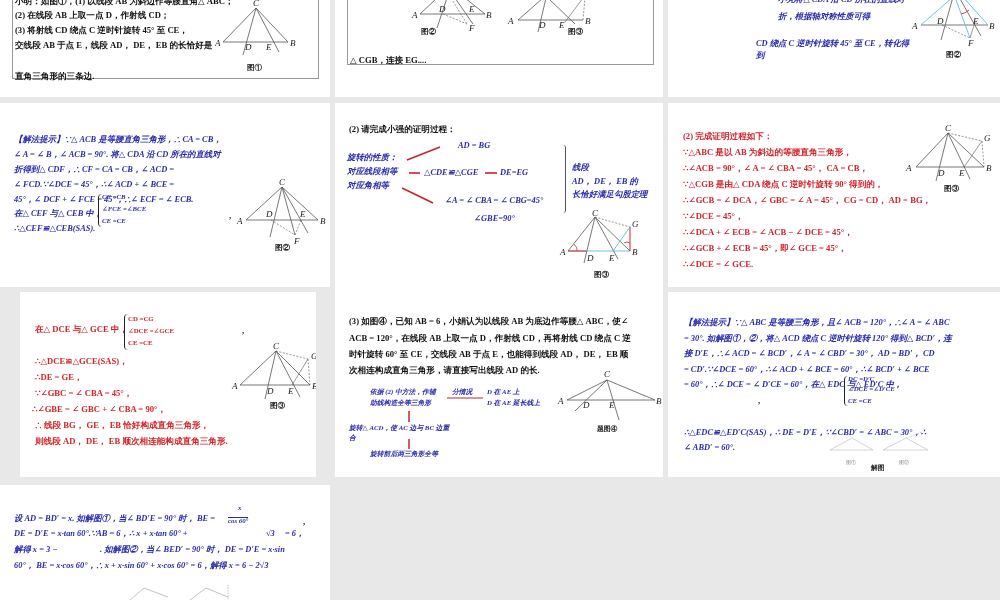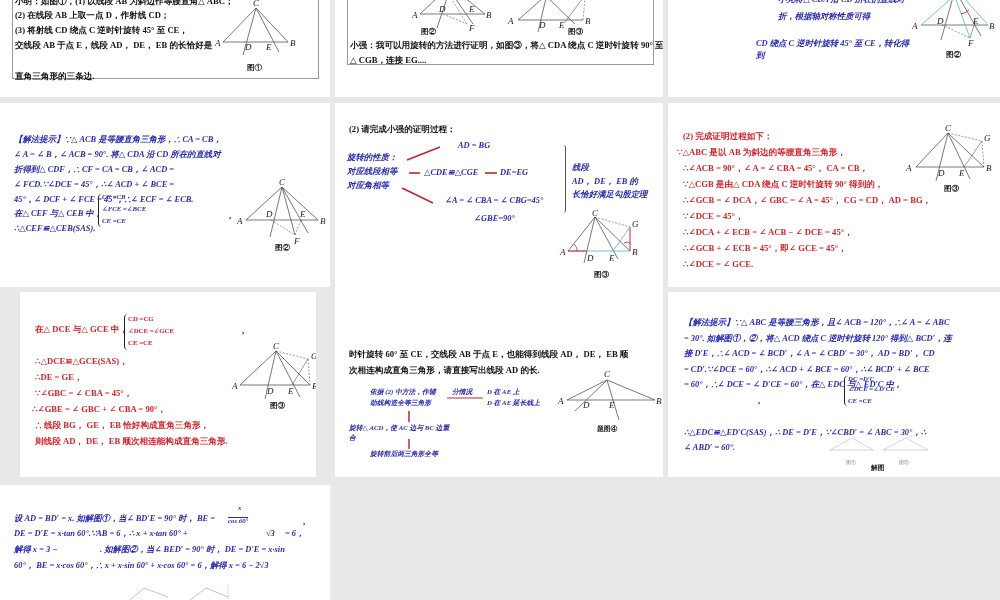--- a/index.html
+++ b/index.html
@@ -65,21 +65,20 @@
     <line x1="33" y1="-2" x2="25" y2="32" stroke="#555" stroke-width="0.8"></line>
     <line x1="35" y1="-2" x2="62" y2="24" stroke="#555" stroke-width="0.8"></line>
     <line x1="70" y1="20" x2="72" y2="-2" stroke="#555" stroke-width="0.6" stroke-dasharray="2,1.5"></line>
     <line x1="52" y1="22" x2="70" y2="-2" stroke="#555" stroke-width="0.6"></line>
     <text x="-5" y="24">A</text>
       <text x="72" y="24">B</text>
     <text x="26" y="28">D</text>
       <text x="46" y="28">E</text>
   </svg>
   <div class="t cap" style="left:233px;top:28px;">图③</div>
-  <div class="t blk" style="left:15px;top:41px;">小强：我可以用旋转的方法进行证明，如图③，将△ CDA 绕点 C 逆时针旋转 90° 至</div>
   <div class="t blk" style="left:15px;top:56px;">△ CGB，连接 EG....</div>
 </div>
 
 <div class="slide" style="left:668px;top:0;width:380px;height:97px;">
   <div class="t blu" style="left:110px;top:-4px;">小亮将△ CDA 沿 CD 所在的直线对</div>
   <div class="t blu" style="left:110px;top:13px;">折，根据轴对称性质可得</div>
   <div class="t blu" style="left:88px;top:40px;">CD 绕点 C 逆时针旋转 45° 至 CE，转化得</div>
   <div class="t blu" style="left:88px;top:52px;">到</div>
   <svg width="100" height="50" style="left:245px;top:0;">
     <line x1="8" y1="25" x2="75" y2="25" stroke="#555" stroke-width="0.8"></line>
@@ -169,21 +168,21 @@
     <text x="0" y="42">A</text>
       <text x="72" y="42">B</text>
     <text x="27" y="48">D</text>
       <text x="49" y="48">E</text>
   </svg>
   <div class="t cap" style="left:259px;top:168px;">图③</div>
 </div>
 
 <div class="slide" style="left:668px;top:103px;width:332px;height:184px;">
   <div class="t red" style="left:15px;top:29px;">(2) 完成证明过程如下：</div>
-  <div class="t red" style="left:9px;top:45px;">∵△ABC 是以 AB 为斜边的等腰直角三角形，</div>
+  <div class="t red" style="left:15px;top:45px;">∵△ABC 是以 AB 为斜边的等腰直角三角形，</div>
   <div class="t red" style="left:15px;top:61px;">∴∠ACB = 90°，∠ A = ∠ CBA = 45°， CA = CB，</div>
   <div class="t red" style="left:15px;top:77px;">∵△CGB 是由△ CDA 绕点 C 逆时针旋转 90° 得到的，</div>
   <div class="t red" style="left:15px;top:93px;">∴∠GCB = ∠ DCA，∠ GBC = ∠ A = 45°， CG = CD， AD = BG，</div>
   <div class="t red" style="left:15px;top:109px;">∵∠DCE = 45°，</div>
   <div class="t red" style="left:15px;top:125px;">∴∠DCA + ∠ ECB = ∠ ACB − ∠ DCE = 45°，</div>
   <div class="t red" style="left:15px;top:141px;">∴∠GCB + ∠ ECB = 45°，即∠ GCE = 45°，</div>
   <div class="t red" style="left:15px;top:157px;">∴∠DCE = ∠ GCE.</div>
   <svg width="90" height="60" style="left:240px;top:18px;">
     <line x1="8" y1="46" x2="76" y2="46" stroke="#555" stroke-width="0.8"></line>
     <line x1="8" y1="46" x2="40" y2="12" stroke="#555" stroke-width="0.8"></line>
@@ -229,20 +228,22 @@
       <text x="79" y="22">G</text>
     <text x="0" y="52">A</text>
       <text x="80" y="52">B</text>
     <text x="35" y="57">D</text>
       <text x="56" y="57">E</text>
   </svg>
   <div class="t cap" style="left:250px;top:110px;">图③</div>
 </div>
 
 <div class="slide" style="left:335px;top:292px;width:328px;height:185px;">
+  <div class="t blk" style="left:14px;top:25px;">(3) 如图④，已知 AB = 6，小娟认为以线段 AB 为底边作等腰△ ABC，使∠</div>
+  <div class="t blk" style="left:14px;top:42px;">ACB = 120°，在线段 AB 上取一点 D，作射线 CD，再将射线 CD 绕点 C 逆</div>
   <div class="t blk" style="left:14px;top:58px;">时针旋转 60° 至 CE，交线段 AB 于点 E，也能得到线段 AD， DE， EB 顺</div>
   <div class="t blk" style="left:14px;top:74px;">次相连构成直角三角形，请直接写出线段 AD 的长.</div>
   <div class="t blu small" style="left:35px;top:97px;">依据 (2) 中方法，作辅</div>
   <div class="t blu small" style="left:35px;top:108px;">助线构造全等三角形</div>
   <div class="t blu small" style="left:117px;top:97px;">分情况</div>
   <div class="t blu small" style="left:152px;top:97px;">D 在 AE 上</div>
   <div class="t blu small" style="left:152px;top:108px;">D 在 AE 延长线上</div>
   <div class="t blu small" style="left:14px;top:133px;">旋转△ ACD，使 AC 边与 BC 边重</div>
   <div class="t blu small" style="left:14px;top:143px;">合</div>
   <div class="t blu small" style="left:35px;top:159px;">旋转前后两三角形全等</div>

